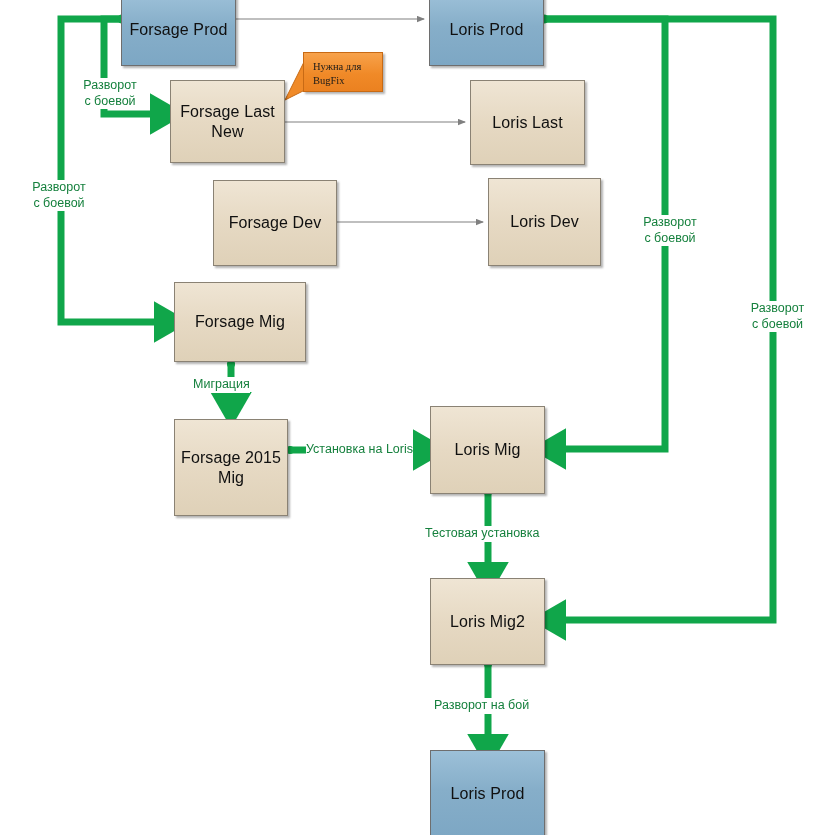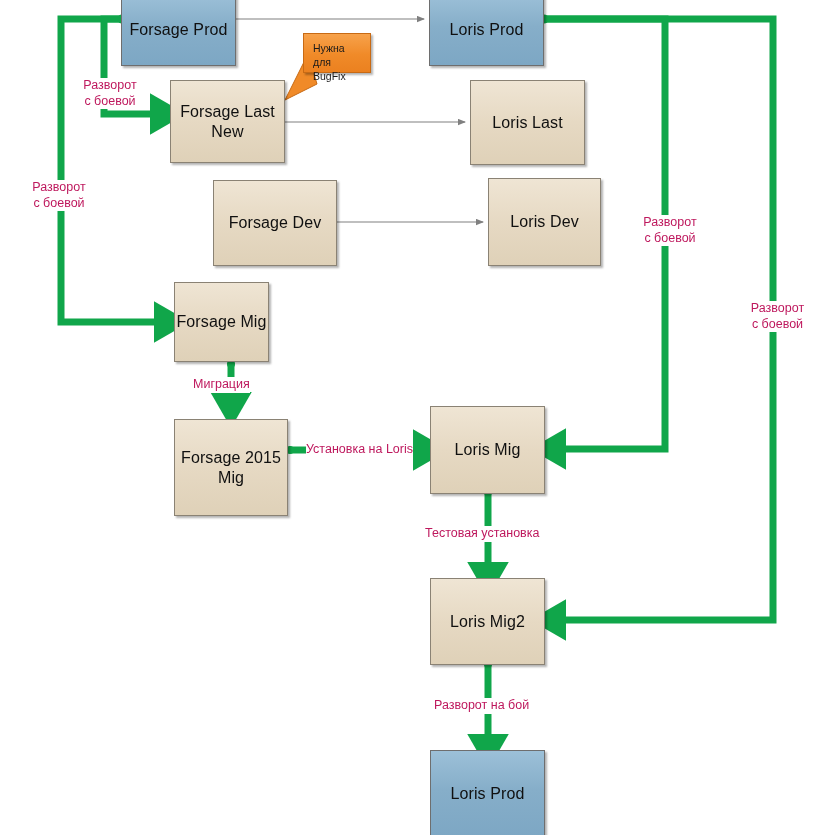--- a/index.html
+++ b/index.html
@@ -54,21 +54,21 @@
     border: 1px solid #C86A14;
     color: #1A1A1A;
     font-size: 10.5px;
     line-height: 1.35;
     padding: 7px 8px 6px 9px;
     box-shadow: 2px 2px 2px rgba(0,0,0,0.30);
     z-index: 4;
   }
   .edge-label {
     position: absolute;
-    color: #be185d;
+    color: #15803d;
     font-size: 12.5px;
     line-height: 1.25;
     white-space: nowrap;
     background: #ffffff;
     z-index: 5;
     text-align: center;
   }
   .edge-label.multi { white-space: normal; }
 </style>
 </head>
@@ -157,42 +157,42 @@
   </div>
 
   <div class="node node-tan" style="left:213px; top:180px; width:124px; height:86px;">
     <span>Forsage Dev</span>
   </div>
 
   <div class="node node-tan" style="left:488px; top:178px; width:113px; height:88px;">
     <span>Loris Dev</span>
   </div>
 
-  <div class="node node-tan" style="left:174px; top:282px; width:95px; height:80px;">
+  <div class="node node-tan" style="left:174px; top:282px; width:132px; height:80px;">
     <span>Forsage Mig</span>
   </div>
 
   <div class="node node-tan" style="left:174px; top:419px; width:114px; height:97px; white-space:pre-line;">
     <span>Forsage 2015
 Mig</span>
   </div>
 
   <div class="node node-tan" style="left:430px; top:406px; width:115px; height:88px;">
     <span>Loris Mig</span>
   </div>
 
   <div class="node node-tan" style="left:430px; top:578px; width:115px; height:87px;">
     <span>Loris Mig2</span>
   </div>
 
   <div class="node node-blue" style="left:430px; top:750px; width:115px; height:88px;">
     <span>Loris Prod</span>
   </div>
 
-  <div class="callout" style="left:303px; top:33px; width:68px; height:40px;">
+  <div class="callout" style="left:303px; top:52px; width:80px; height:40px;font-family:Liberation Serif, serif;">
     <div>
       <div>Нужна для</div>
       <div>BugFix</div>
     </div>
   </div>
 
   <div class="edge-label multi" style="left:74px; top:78px; width:72px;">
     <div>Разворот</div>
     <div>с боевой</div>
   </div>

